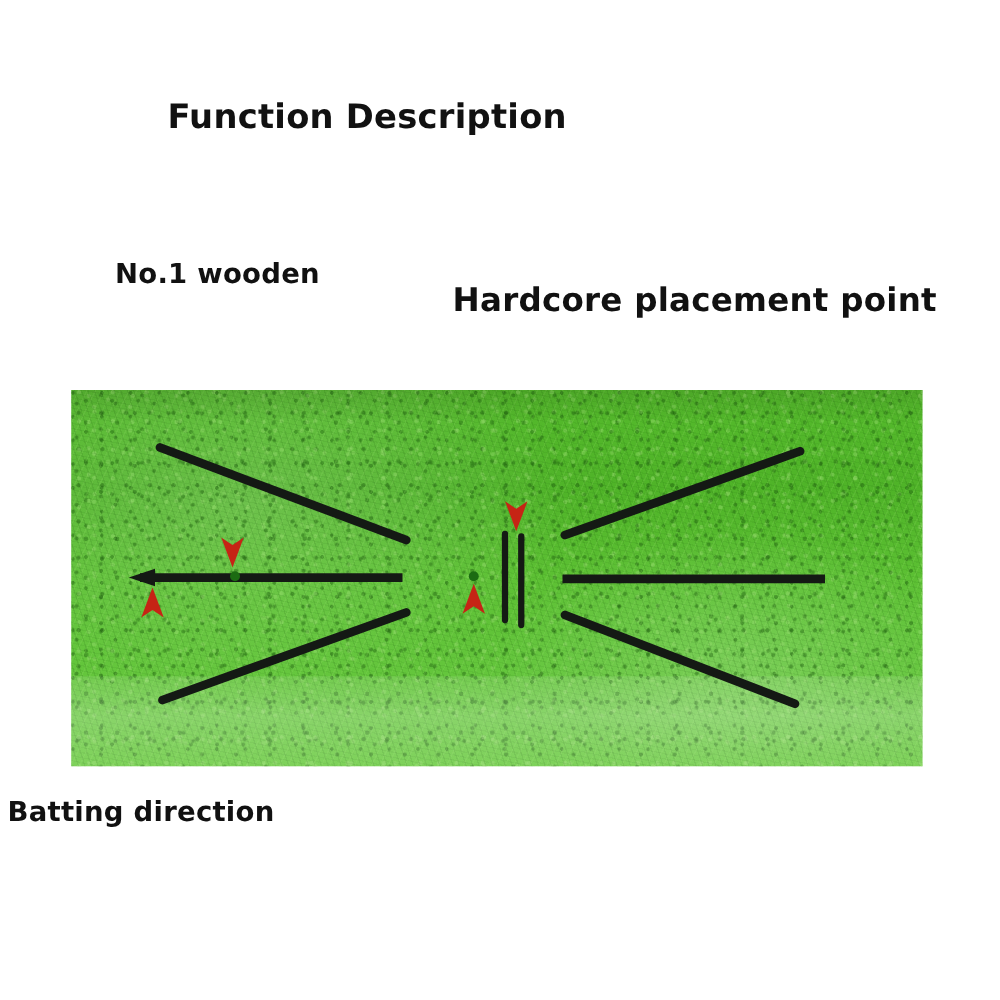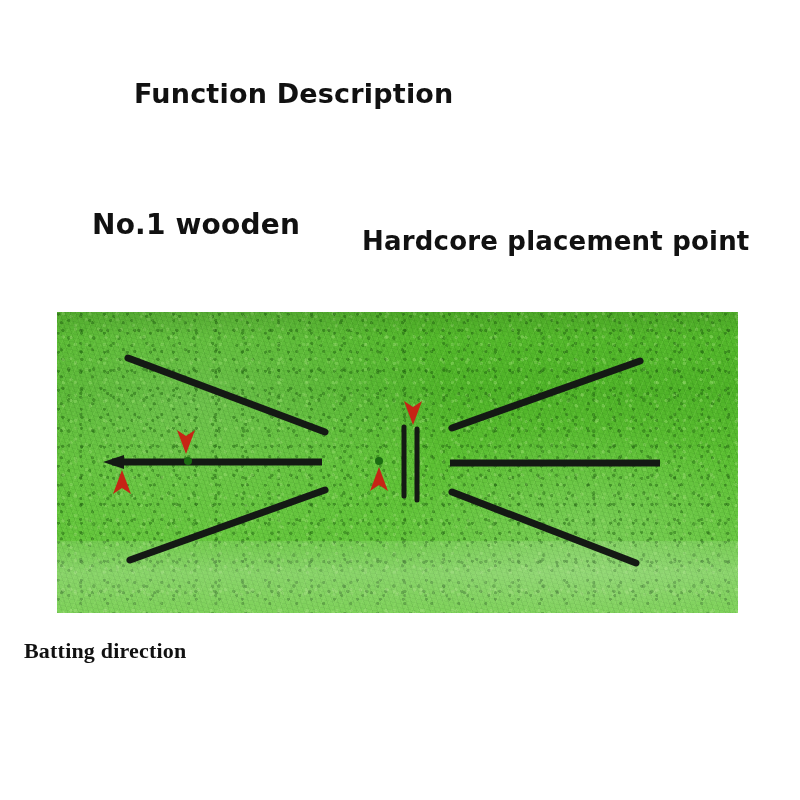--- a/index.html
+++ b/index.html
@@ -28,34 +28,33 @@
   }
   #title {
     left: 134px;
     top: 78px;
     font-size: 27px;
     font-weight: 700;
   }
   #lbl-tee {
     left: 92px;
     top: 203px;
-    font-size: 28px;
+    font-size: 22px;
     line-height: 1.55;
     text-align: right;
   }
   #lbl-hardcore {
     left: 362px;
     top: 226px;
     font-size: 26px;
   }
   #lbl-batting {
-    left: 24px;
+    left: 6px;
     top: 638px;
     font-size: 22px;
-    font-family: Liberation Serif, serif;
   }
   #lbl-ball {
     left: 293px;
     top: 638px;
     font-size: 22px;
   }
   #mat-wrap {
     position: absolute;
     left: 57px;
     top: 312px;

